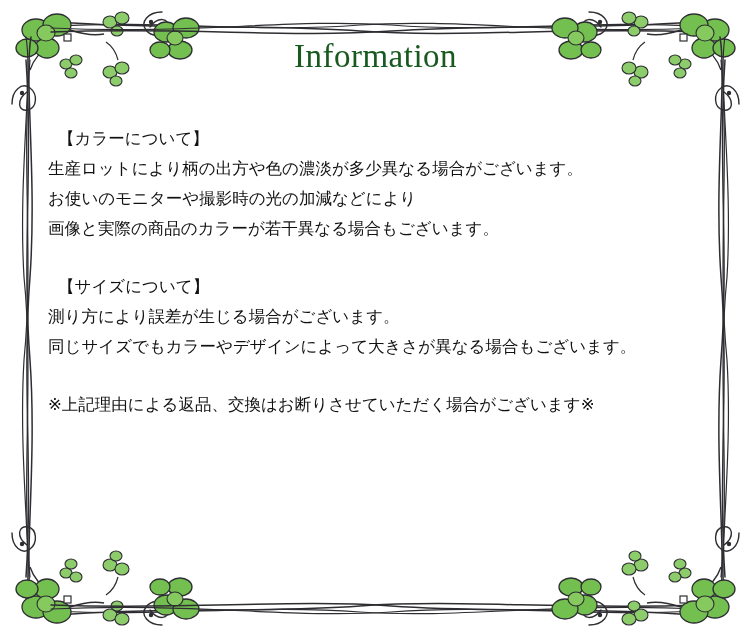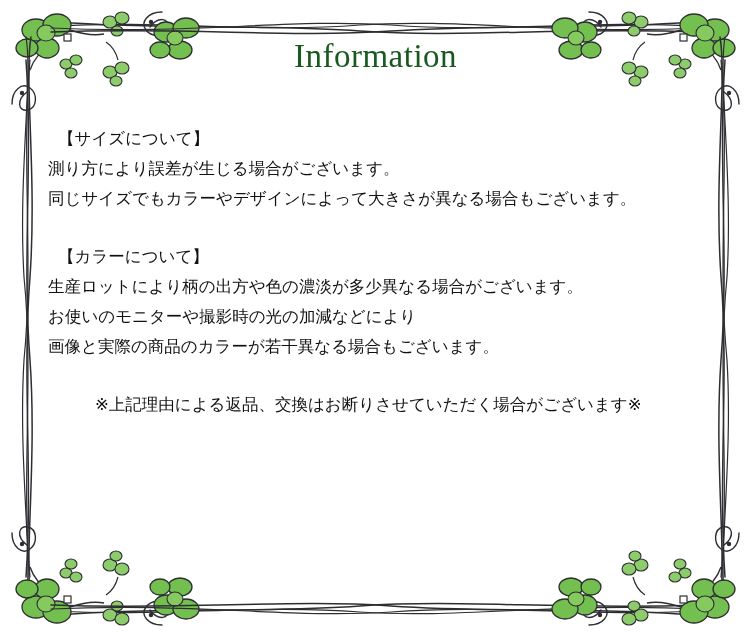--- a/index.html
+++ b/index.html
@@ -56,21 +56,20 @@
     font-family: "DejaVu Sans", "Liberation Sans", sans-serif;
     font-size: 16.5px;
     line-height: 30px;
     white-space: nowrap;
   }
   .block {
     margin: 0 0 28px 0;
   }
   .block.last {
     margin-bottom: 0;
-    margin-left: 47px;
   }
   .heading {
     padding-left: 10px;
   }
   .line {
     display: block;
   }
   .note {
     display: block;
   }
@@ -149,30 +148,30 @@
     <g transform="translate(751,637) scale(-1,-1)">
       <use href="#corner-orn" xlink:href="#corner-orn"></use>
     </g>
   </svg>
 
   <div id="title">Information</div>
 
   <div id="content">
 
     <div class="block">
-      <span class="line heading">【サイズについて】</span>
-      <span class="line">測り方により誤差が生じる場合がございます。</span>
-      <span class="line">同じサイズでもカラーやデザインによって大きさが異なる場合もございます。</span>
-    </div>
-
-    <div class="block">
       <span class="line heading">【カラーについて】</span>
       <span class="line">生産ロットにより柄の出方や色の濃淡が多少異なる場合がございます。</span>
       <span class="line">お使いのモニターや撮影時の光の加減などにより</span>
       <span class="line">画像と実際の商品のカラーが若干異なる場合もございます。</span>
+    </div>
+
+    <div class="block">
+      <span class="line heading">【サイズについて】</span>
+      <span class="line">測り方により誤差が生じる場合がございます。</span>
+      <span class="line">同じサイズでもカラーやデザインによって大きさが異なる場合もございます。</span>
     </div>
 
     <div class="block">
     </div>
 
     <div class="block last">
       <span class="note">※上記理由による返品、交換はお断りさせていただく場合がございます※</span>
     </div>
 
   </div>

